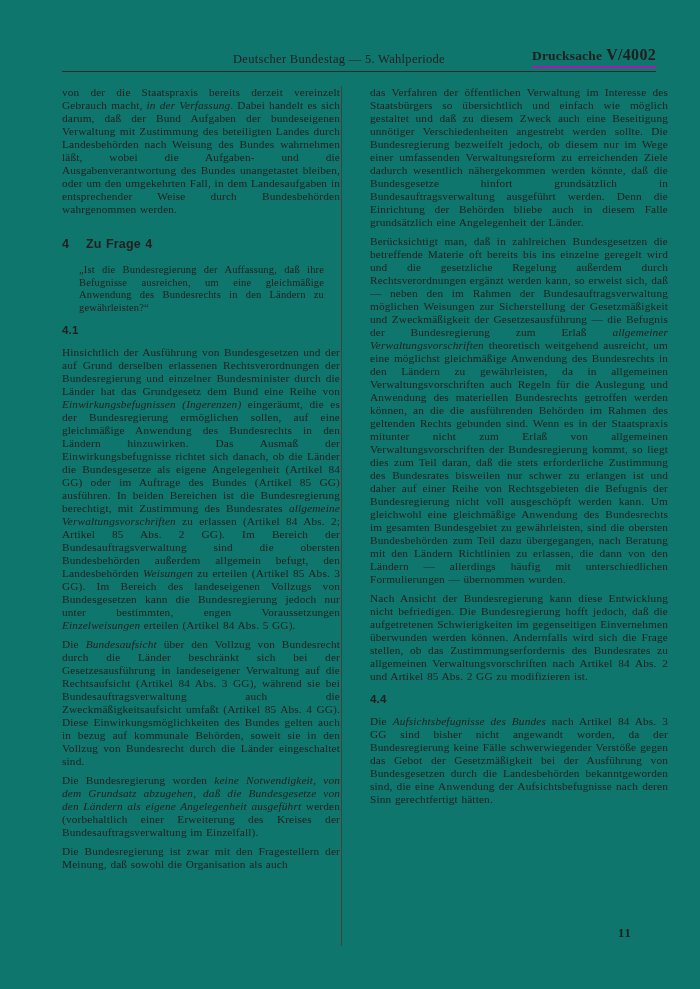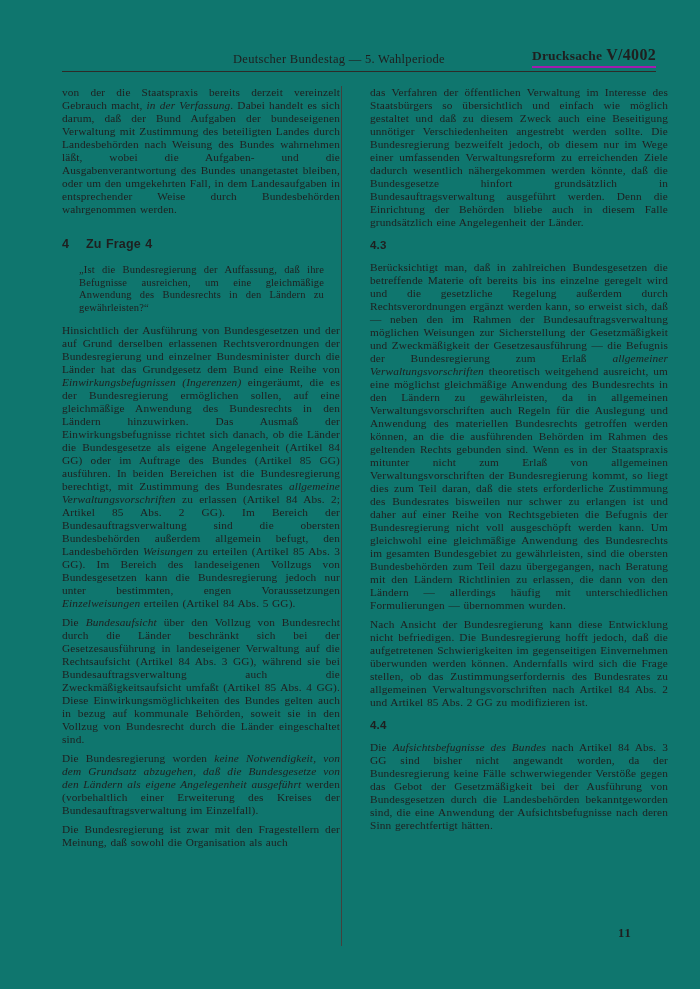--- a/index.html
+++ b/index.html
@@ -65,28 +65,28 @@
     </div>
   </div>
   <div class="header-rule"></div>
 
   <div class="col-rule"></div>
 
   <div class="col col-left" id="col-left">
       <p class="para"><span>von der die Staatspraxis bereits derzeit vereinzelt Gebrauch macht, </span><span class="it">in der Verfassung</span><span>. Dabei handelt es sich darum, daß der Bund Aufgaben der bundeseigenen Verwaltung mit Zustimmung des beteiligten Landes durch Landesbehörden nach Weisung des Bundes wahrnehmen läßt, wobei die Aufgaben- und die Ausgabenverantwortung des Bundes unangetastet bleiben, oder um den umgekehrten Fall, in dem Landesaufgaben in entsprechender Weise durch Bundesbehörden wahrgenommen werden.</span></p>
       <div class="section-heading"><span class="sec-num">4</span><span>Zu Frage 4</span></div>
       <p class="quote"><span>„Ist die Bundesregierung der Auffassung, daß ihre Befugnisse ausreichen, um eine gleichmäßige Anwendung des Bundesrechts in den Ländern zu gewährleisten?“</span></p>
+      <div class="subheading">4.1</div>
       <p class="para"><span>Hinsichtlich der Ausführung von Bundesgesetzen und der auf Grund derselben erlassenen Rechtsverordnungen der Bundesregierung und einzelner Bundesminister durch die Länder hat das Grundgesetz dem Bund eine Reihe von </span><span class="it">Einwirkungsbefugnissen (Ingerenzen)</span><span> eingeräumt, die es der Bundesregierung ermöglichen sollen, auf eine gleichmäßige Anwendung des Bundesrechts in den Ländern hinzuwirken. Das Ausmaß der Einwirkungsbefugnisse richtet sich danach, ob die Länder die Bundesgesetze als eigene Angelegenheit (Artikel 84 GG) oder im Auftrage des Bundes (Artikel 85 GG) ausführen. In beiden Bereichen ist die Bundesregierung berechtigt, mit Zustimmung des Bundesrates </span><span class="it">allgemeine Verwaltungsvorschriften</span><span> zu erlassen (Artikel 84 Abs. 2; Artikel 85 Abs. 2 GG). Im Bereich der Bundesauftragsverwaltung sind die obersten Bundesbehörden außerdem allgemein befugt, den Landesbehörden </span><span class="it">Weisungen</span><span> zu erteilen (Artikel 85 Abs. 3 GG). Im Bereich des landeseigenen Vollzugs von Bundesgesetzen kann die Bundesregierung jedoch nur unter bestimmten, engen Voraussetzungen </span><span class="it">Einzelweisungen</span><span> erteilen (Artikel 84 Abs. 5 GG).</span></p>
       <p class="para"><span>Die </span><span class="it">Bundesaufsicht</span><span> über den Vollzug von Bundesrecht durch die Länder beschränkt sich bei der Gesetzesausführung in landeseigener Verwaltung auf die Rechtsaufsicht (Artikel 84 Abs. 3 GG), während sie bei Bundesauftragsverwaltung auch die Zweckmäßigkeitsaufsicht umfaßt (Artikel 85 Abs. 4 GG). Diese Einwirkungsmöglichkeiten des Bundes gelten auch in bezug auf kommunale Behörden, soweit sie in den Vollzug von Bundesrecht durch die Länder eingeschaltet sind.</span></p>
       <p class="para"><span>Die Bundesregierung worden </span><span class="it">keine Notwendigkeit, von dem Grundsatz abzugehen, daß die Bundesgesetze von den Ländern als eigene Angelegenheit ausgeführt</span><span> werden (vorbehaltlich einer Erweiterung des Kreises der Bundesauftragsverwaltung im Einzelfall).</span></p>
       <p class="para"><span>Die Bundesregierung ist zwar mit den Fragestellern der Meinung, daß sowohl die Organisation als auch</span></p>
     </div>
   <div class="col col-right" id="col-right">
       <p class="para"><span>das Verfahren der öffentlichen Verwaltung im Interesse des Staatsbürgers so übersichtlich und einfach wie möglich gestaltet und daß zu diesem Zweck auch eine Beseitigung unnötiger Verschiedenheiten angestrebt werden sollte. Die Bundesregierung bezweifelt jedoch, ob diesem nur im Wege einer umfassenden Verwaltungsreform zu erreichenden Ziele dadurch wesentlich nähergekommen werden könnte, daß die Bundesgesetze hinfort grundsätzlich in Bundesauftragsverwaltung ausgeführt werden. Denn die Einrichtung der Behörden bliebe auch in diesem Falle grundsätzlich eine Angelegenheit der Länder.</span></p>
-      <div class="subheading">4.3</div>
       <p class="para"><span>Berücksichtigt man, daß in zahlreichen Bundesgesetzen die betreffende Materie oft bereits bis ins einzelne geregelt wird und die gesetzliche Regelung außerdem durch Rechtsverordnungen ergänzt werden kann, so erweist sich, daß — neben den im Rahmen der Bundesauftragsverwaltung möglichen Weisungen zur Sicherstellung der Gesetzmäßigkeit und Zweckmäßigkeit der Gesetzesausführung — die Befugnis der Bundesregierung zum Erlaß </span><span class="it">allgemeiner Verwaltungsvorschriften</span><span> theoretisch weitgehend ausreicht, um eine möglichst gleichmäßige Anwendung des Bundesrechts in den Ländern zu gewährleisten, da in allgemeinen Verwaltungsvorschriften auch Regeln für die Auslegung und Anwendung des materiellen Bundesrechts getroffen werden können, an die die ausführenden Behörden im Rahmen des geltenden Rechts gebunden sind. Wenn es in der Staatspraxis mitunter nicht zum Erlaß von allgemeinen Verwaltungsvorschriften der Bundesregierung kommt, so liegt dies zum Teil daran, daß die stets erforderliche Zustimmung des Bundesrates bisweilen nur schwer zu erlangen ist und daher auf einer Reihe von Rechtsgebieten die Befugnis der Bundesregierung nicht voll ausgeschöpft werden kann. Um gleichwohl eine gleichmäßige Anwendung des Bundesrechts im gesamten Bundesgebiet zu gewährleisten, sind die obersten Bundesbehörden zum Teil dazu übergegangen, nach Beratung mit den Ländern Richtlinien zu erlassen, die dann von den Ländern — allerdings häufig mit unterschiedlichen Formulierungen — übernommen wurden.</span></p>
       <p class="para"><span>Nach Ansicht der Bundesregierung kann diese Entwicklung nicht befriedigen. Die Bundesregierung hofft jedoch, daß die aufgetretenen Schwierigkeiten im gegenseitigen Einvernehmen überwunden werden können. Andernfalls wird sich die Frage stellen, ob das Zustimmungserfordernis des Bundesrates zu allgemeinen Verwaltungsvorschriften nach Artikel 84 Abs. 2 und Artikel 85 Abs. 2 GG zu modifizieren ist.</span></p>
       <div class="subheading">4.4</div>
       <p class="para"><span>Die </span><span class="it">Aufsichtsbefugnisse des Bundes</span><span> nach Artikel 84 Abs. 3 GG sind bisher nicht angewandt worden, da der Bundesregierung keine Fälle schwerwiegender Verstöße gegen das Gebot der Gesetzmäßigkeit bei der Ausführung von Bundesgesetzen durch die Landesbehörden bekanntgeworden sind, die eine Anwendung der Aufsichtsbefugnisse nach deren Sinn gerechtfertigt hätten.</span></p>
     </div>
 
   <div class="page-number">11</div>
 
 </div>
 

